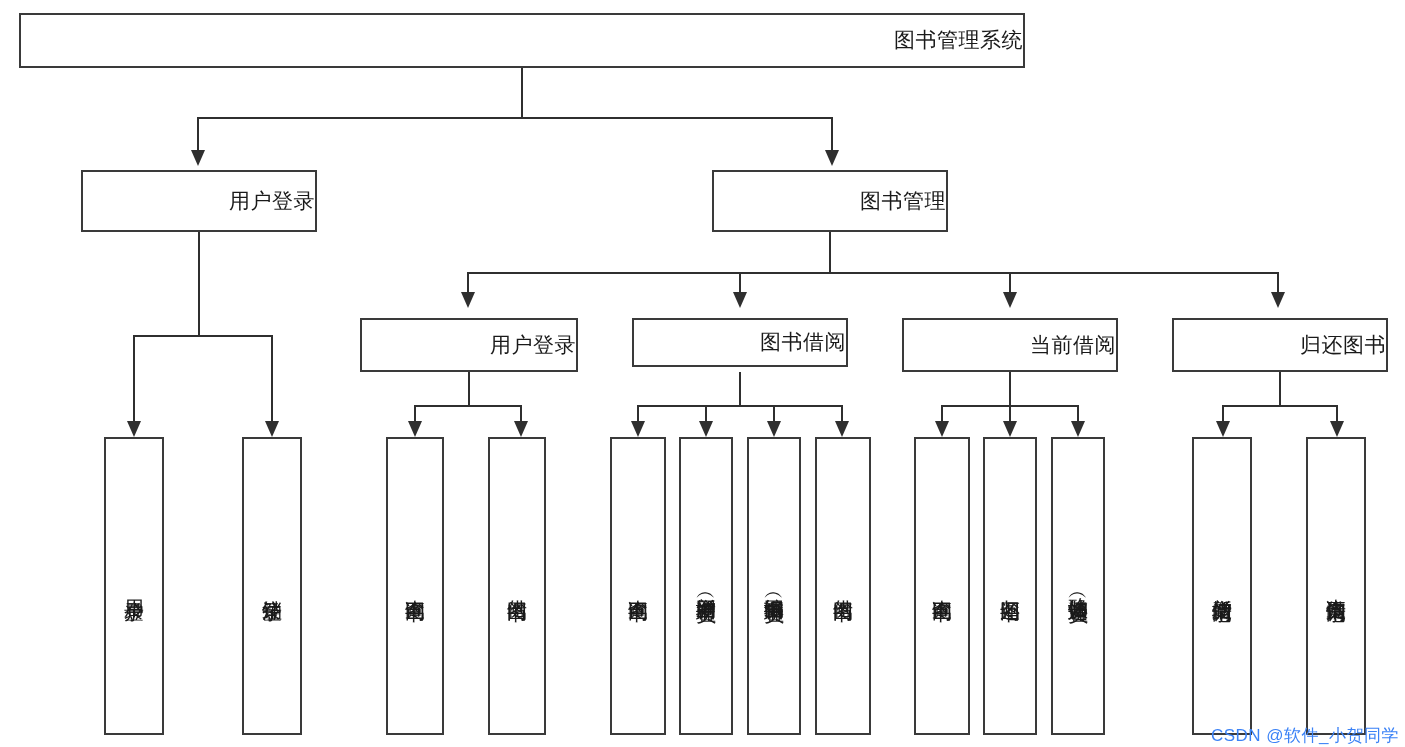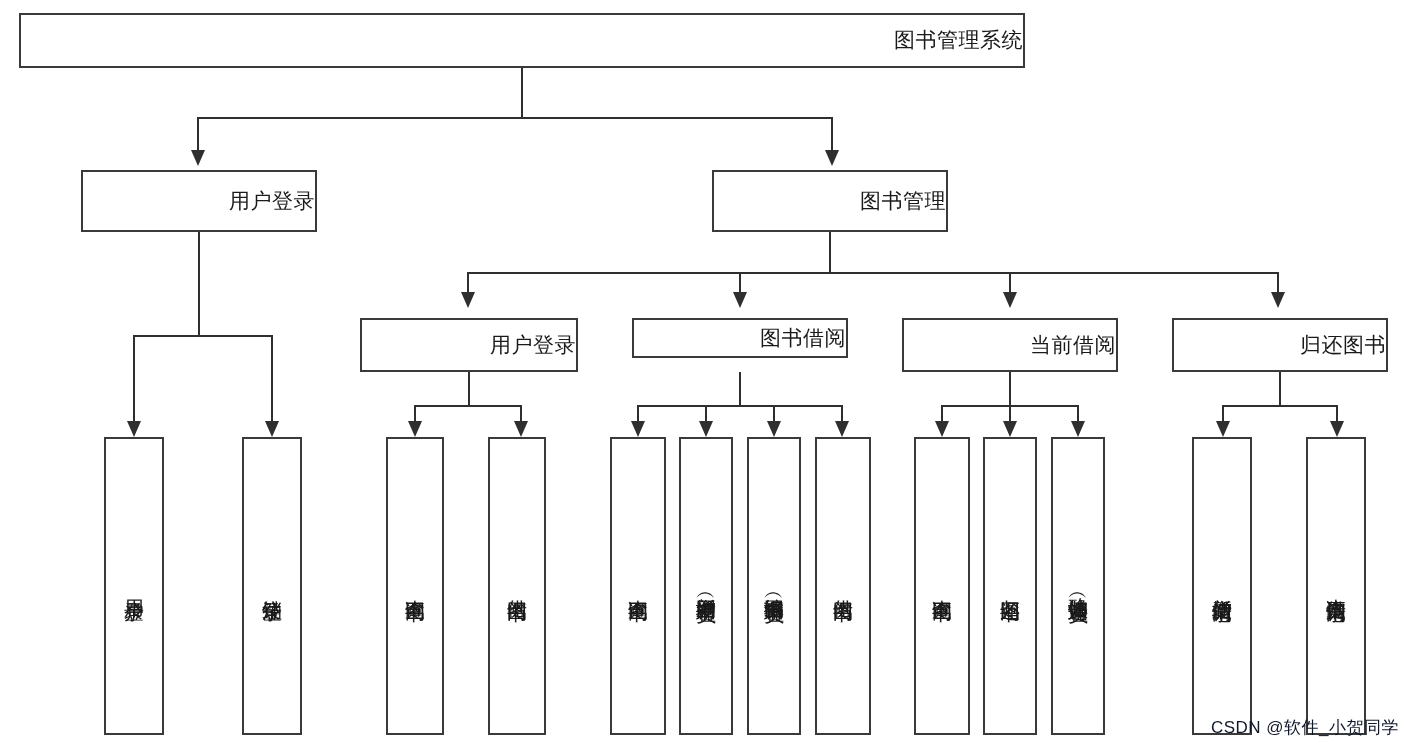--- a/index.html
+++ b/index.html
@@ -64,23 +64,23 @@
     position: absolute;
     width: 0;
     height: 0;
     border-left: 7px solid transparent;
     border-right: 7px solid transparent;
     border-top: 16px solid #2f2f2f;
   }
   #watermark {
     position: absolute;
     right: 6px;
-    bottom: 8px;
+    bottom: 0;
     font-size: 17px;
-    color: #0f172a;
+    color: #3b82f6;
     letter-spacing: 0.5px;
     white-space: nowrap;
     margin-top: 34px;
   }
 </style>
 </head>
 <body>
 
 <div id="canvas">
 
@@ -116,21 +116,21 @@
   <div class="lineV" style="left:739px; top:272px; height:20px;"></div>
   <div class="arrow" style="left:733px; top:292px;"></div>
   <div class="lineV" style="left:1009px; top:272px; height:20px;"></div>
   <div class="arrow" style="left:1003px; top:292px;"></div>
   <div class="lineV" style="left:1277px; top:272px; height:20px;"></div>
   <div class="arrow" style="left:1271px; top:292px;"></div>
 
   <div class="node horiz" style="left:360px; top:318px; width:218px; height:54px;">
     <span>用户登录</span>
   </div>
-  <div class="node horiz" style="left:632px; top:318px; width:216px; height:40px;">
+  <div class="node horiz" style="left:632px; top:318px; width:216px; height:49px;">
     <span>图书借阅</span>
   </div>
   <div class="node horiz" style="left:902px; top:318px; width:216px; height:54px;">
     <span>当前借阅</span>
   </div>
   <div class="node horiz" style="left:1172px; top:318px; width:216px; height:54px;">
     <span>归还图书</span>
   </div>
 
   <div class="lineV" style="left:468px; top:372px; height:34px;"></div>

